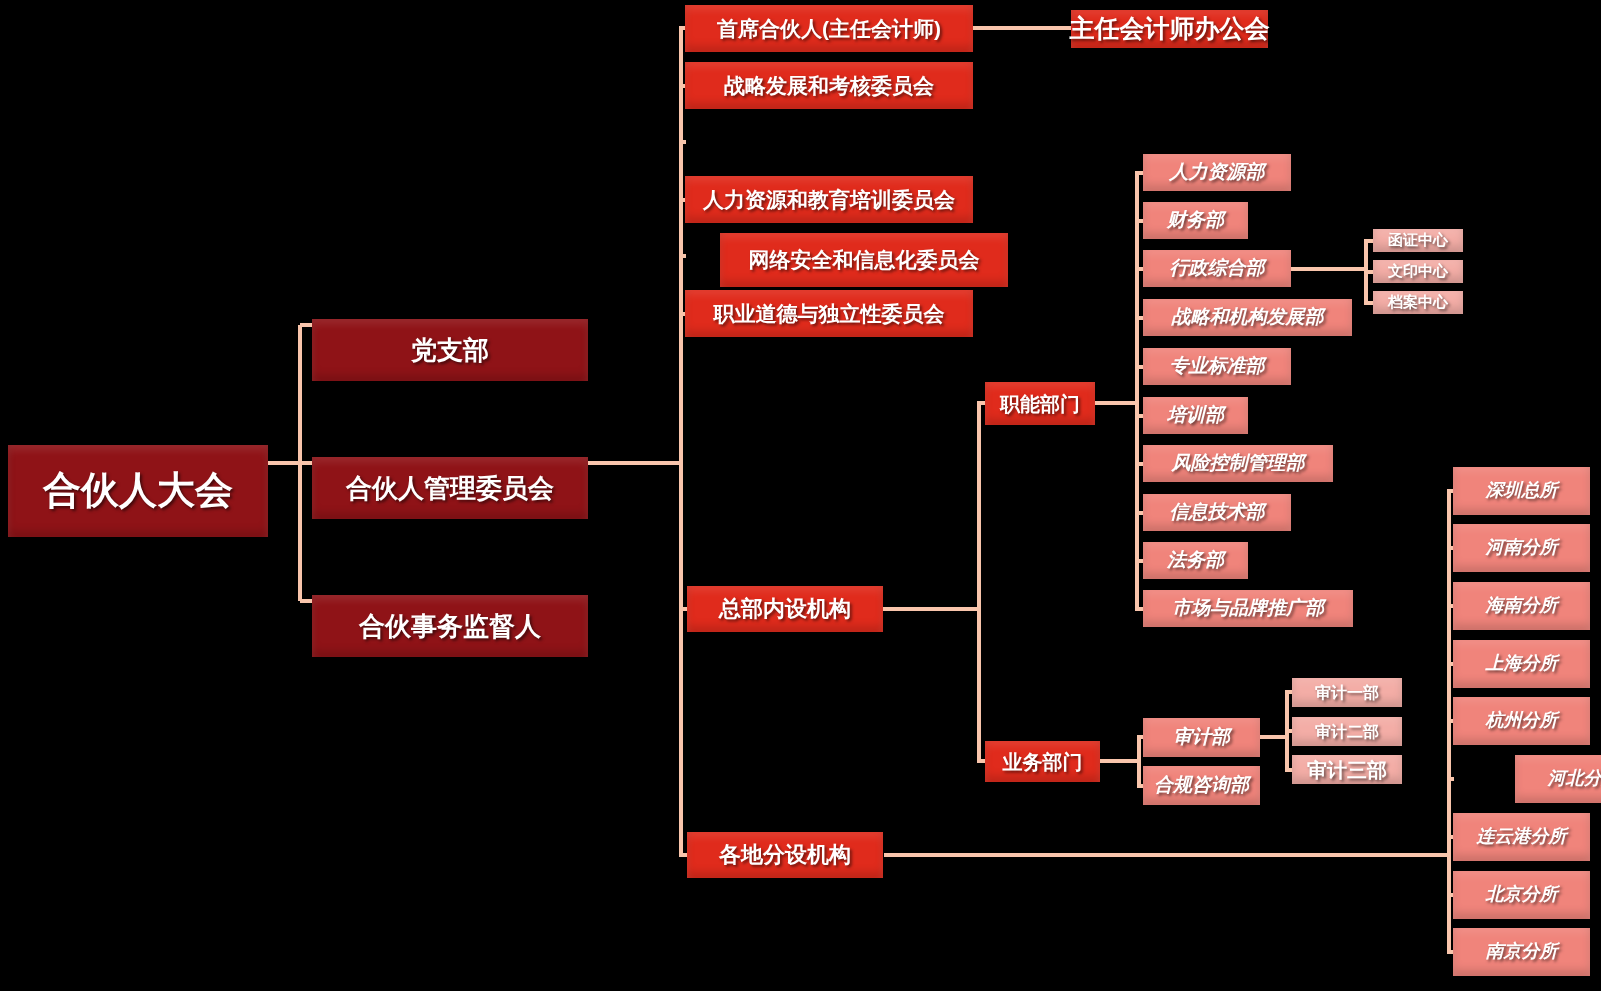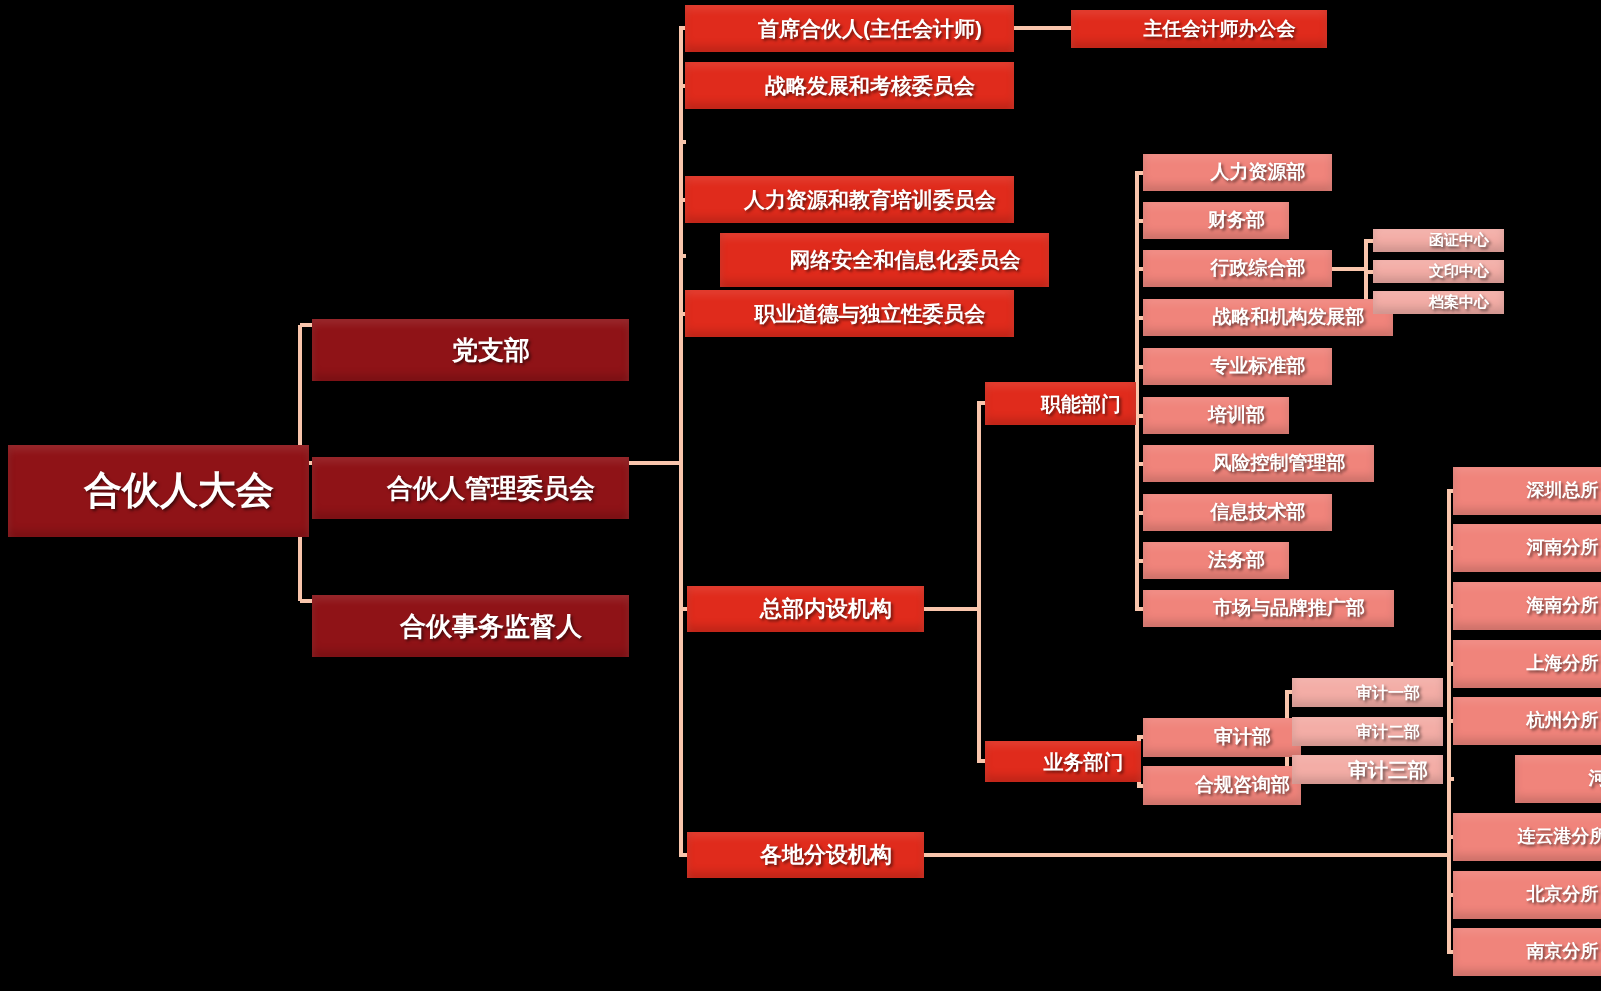--- a/index.html
+++ b/index.html
@@ -8,25 +8,24 @@
     overflow:hidden; font-family:"Liberation Sans", sans-serif;
   }
   svg.connectors { position:absolute; left:0; top:0; }
   svg.connectors path { stroke:var(--connector,#F9C5AC); stroke-width:4; fill:none; }
   .node {
     position:absolute; display:flex; align-items:center; justify-content:center;
     color:#fff; font-weight:bold; text-align:center; line-height:1.1;
     text-shadow:2px 2px 3px rgba(0,0,0,0.55);
     box-shadow: inset 0 5px 8px rgba(255,255,255,0.10), inset 0 -6px 8px rgba(0,0,0,0.15);
     white-space:nowrap;
-    padding-left:41px;
   }
   .dark   { background:var(--dark_red,#8F1317);margin-top:25px; }
   .red    { background:var(--bright_red,#E02B1C); }
-  .salmon { background:var(--salmon,#F0847B); }
+  .salmon { background:var(--salmon,#F0847B);font-style:italic; }
   .pink   { background:var(--light_pink,#F3ADA6); }
 </style>
 </head>
 <body>
 
 <div class="canvas">
 
   <svg class="connectors" width="1601" height="991" aria-hidden="true">
     <path d="M268 463 H312 M300 325 V601 M300 325 H313 M300 601 H313
              M588 463 H681 M681 28 V855
@@ -49,21 +48,21 @@
   <div class="node dark" style="left:312px;top:294px;width:276px;height:62px;font-size:26px">党支部</div>
   <div class="node dark" style="left:312px;top:432px;width:276px;height:62px;font-size:26px">合伙人管理委员会</div>
   <div class="node dark" style="left:312px;top:570px;width:276px;height:62px;font-size:26px">合伙事务监督人</div>
 
   <div class="node red" style="left:685px;top:5px;width:288px;height:47px;font-size:21px">首席合伙人(主任会计师)</div>
   <div class="node red" style="left:685px;top:62px;width:288px;height:47px;font-size:21px">战略发展和考核委员会</div>
   <div class="node red" style="left:685px;top:176px;width:288px;height:47px;font-size:21px">人力资源和教育培训委员会</div>
   <div class="node red" style="left:720px;top:233px;width:288px;height:54px;font-size:21px">网络安全和信息化委员会</div>
   <div class="node red" style="left:685px;top:290px;width:288px;height:47px;font-size:21px">职业道德与独立性委员会</div>
 
-  <div class="node red" style="left:1071px;top:10px;width:215px;height:38px;font-size:19px">主任会计师办公会</div>
+  <div class="node red" style="left:1071px;top:10px;width:197px;height:38px;font-size:25px">主任会计师办公会</div>
 
   <div class="node red" style="left:687px;top:586px;width:196px;height:46px;font-size:22px">总部内设机构</div>
   <div class="node red" style="left:687px;top:832px;width:196px;height:46px;font-size:22px">各地分设机构</div>
   <div class="node red" style="left:985px;top:382px;width:110px;height:43px;font-size:20px">职能部门</div>
   <div class="node red" style="left:985px;top:741px;width:115px;height:41px;font-size:20px">业务部门</div>
 
   <div class="node salmon" style="left:1143px;top:154px;width:148px;height:37px;font-size:19px">人力资源部</div>
   <div class="node salmon" style="left:1143px;top:202px;width:105px;height:37px;font-size:19px">财务部</div>
   <div class="node salmon" style="left:1143px;top:250px;width:148px;height:37px;font-size:19px">行政综合部</div>
   <div class="node salmon" style="left:1143px;top:299px;width:209px;height:37px;font-size:19px">战略和机构发展部</div>

